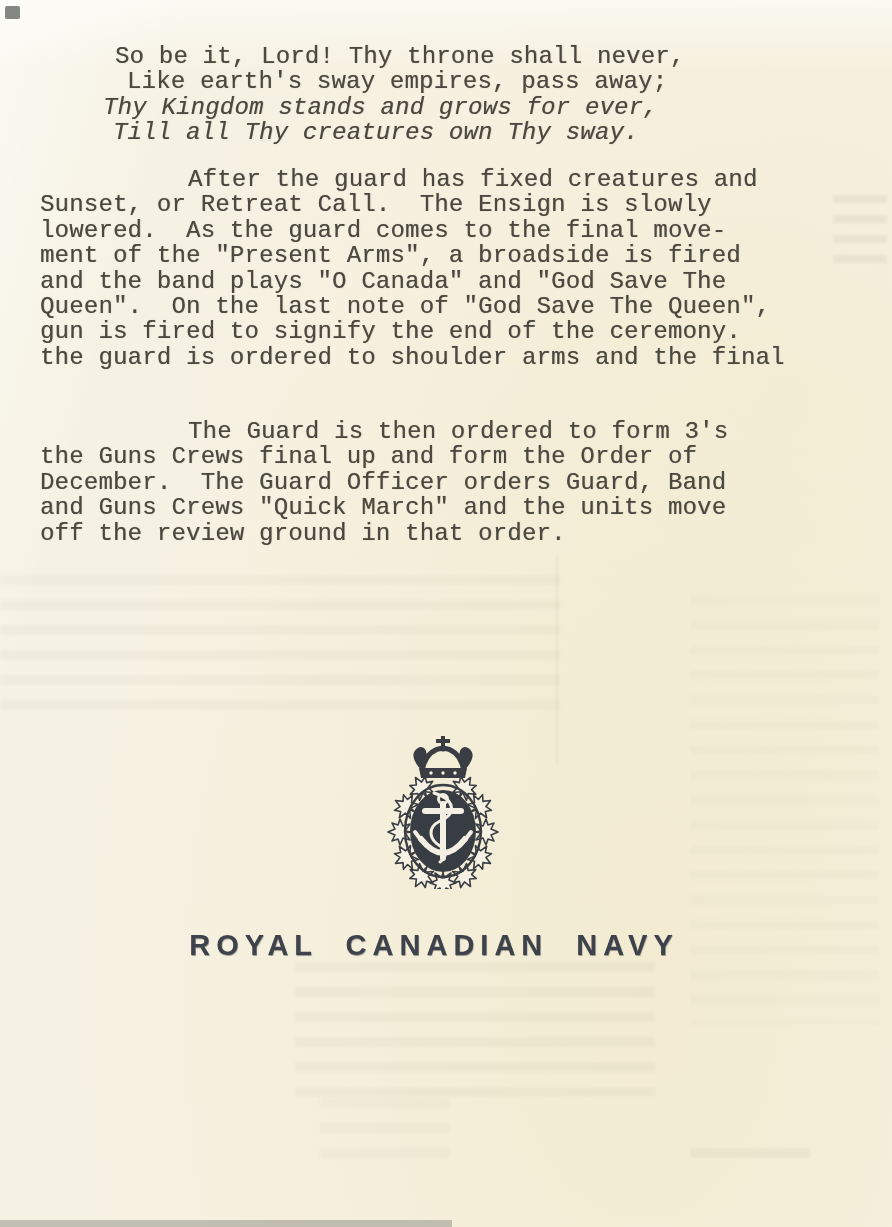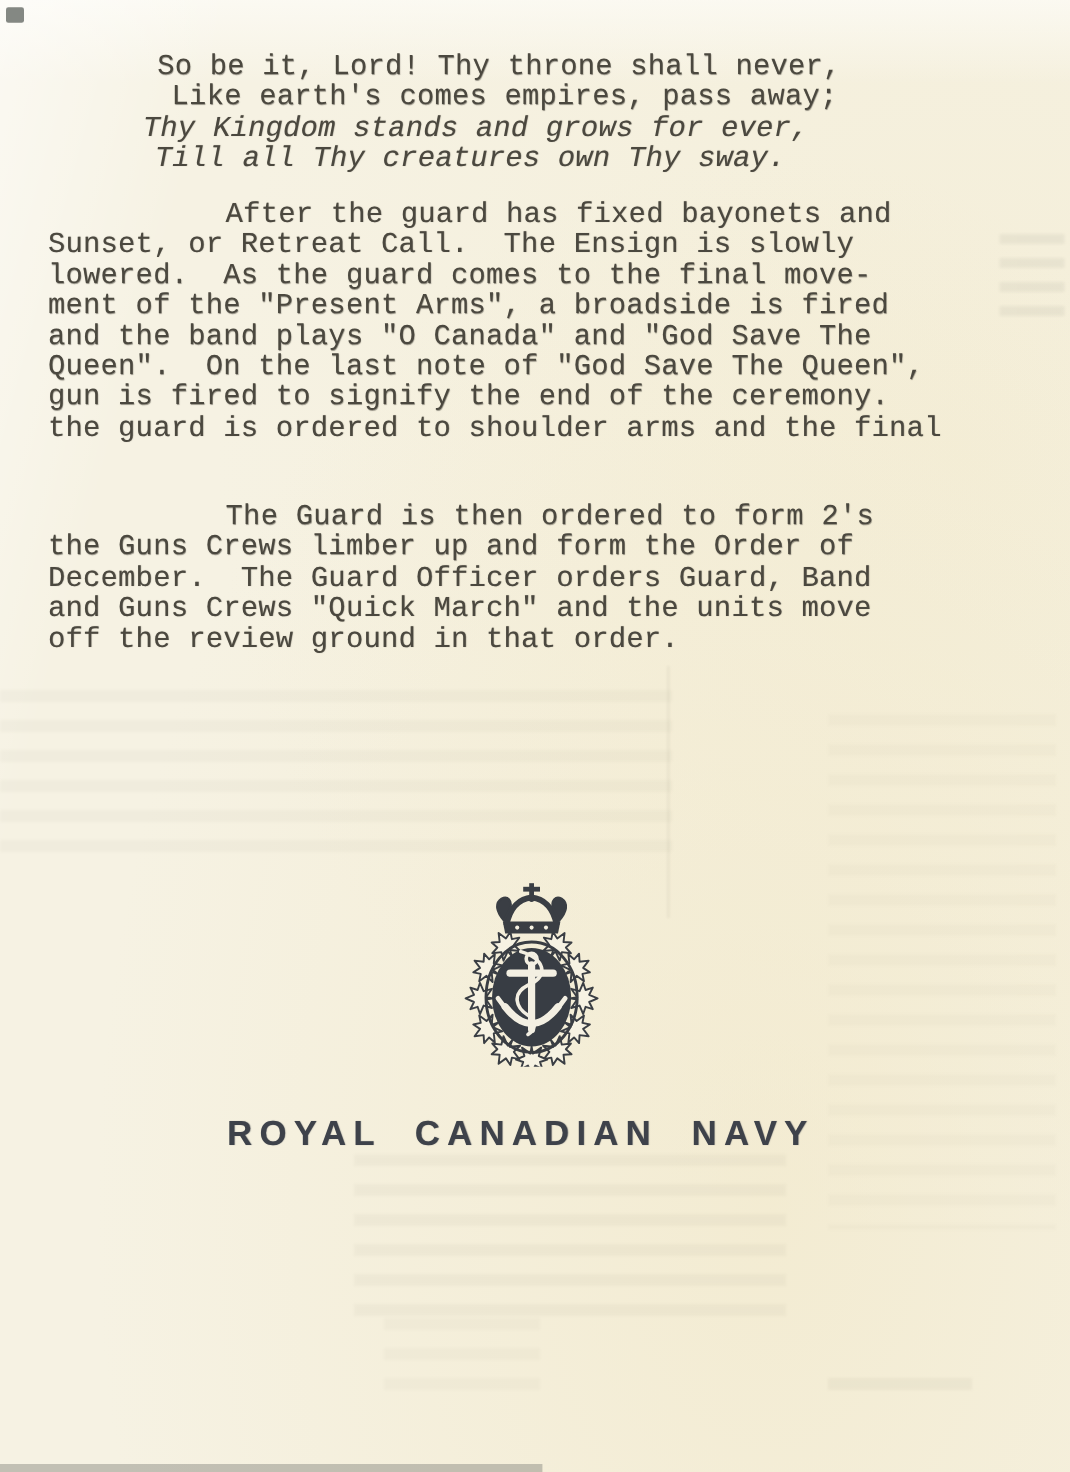--- a/index.html
+++ b/index.html
@@ -18,21 +18,21 @@
   }
   .typewriter{
     position:absolute;
     font-size:24px;
     line-height:25.4px;
     color:#4b483f;
     text-shadow:0.4px 0.3px 0.7px rgba(74,71,62,0.55);
     letter-spacing:0.2px;
   }
   .typewriter .line{white-space:pre;}
-  .verse{left:103px;top:44px;margin-left:16px;}
+  .verse{left:103px;top:44px;}
   .verse .line:nth-child(1){padding-left:12px;}
   .verse .line:nth-child(2){padding-left:24px;}
   .verse .line:nth-child(3){padding-left:0px;font-style:italic;}
   .verse .line:nth-child(4){padding-left:10px;font-style:italic;}
   .para1{left:40px;top:167px;}
   .para2{left:40px;top:419px;}
   .para .line:first-child{padding-left:148px;}
   .crest{
     position:absolute;left:378px;top:735px;width:130px;height:154px;
   }
@@ -84,39 +84,39 @@
   <div class="smudge smudge-2"></div>
   <div class="smudge smudge-3"></div>
   <div class="smudge smudge-4"></div>
   <div class="smudge smudge-5"></div>
   <div class="smudge smudge-6"></div>
   <div class="crease"></div>
   <div class="mark-bottomstrip"></div>
 
   <div class="typewriter verse">
       <div class="line">So be it, Lord! Thy throne shall never,</div>
-      <div class="line">Like earth's comes empires, pass away;</div>
+      <div class="line">Like earth's sway empires, pass away;</div>
       <div class="line">Thy Kingdom stands and grows for ever,</div>
       <div class="line">Till all Thy creatures own Thy sway.</div>
     </div>
 
   <div class="typewriter para para1">
-      <div class="line">After the guard has fixed bayonets and</div>
+      <div class="line">After the guard has fixed creatures and</div>
       <div class="line">Sunset, or Retreat Call.  The Ensign is slowly</div>
       <div class="line">lowered.  As the guard comes to the final move-</div>
       <div class="line">ment of the "Present Arms", a broadside is fired</div>
       <div class="line">and the band plays "O Canada" and "God Save The</div>
       <div class="line">Queen".  On the last note of "God Save The Queen",</div>
       <div class="line">gun is fired to signify the end of the ceremony.</div>
       <div class="line">the guard is ordered to shoulder arms and the final</div>
     </div>
 
   <div class="typewriter para para2">
-      <div class="line">The Guard is then ordered to form 2's</div>
-      <div class="line">the Guns Crews limber up and form the Order of</div>
+      <div class="line">The Guard is then ordered to form 3's</div>
+      <div class="line">the Guns Crews final up and form the Order of</div>
       <div class="line">December.  The Guard Officer orders Guard, Band</div>
       <div class="line">and Guns Crews "Quick March" and the units move</div>
       <div class="line">off the review ground in that order.</div>
     </div>
 
   <div class="crest">
     <svg width="130" height="154" viewBox="0 0 130 154">
       <defs>
         <path id="leaf" d="M0,-11 L3,-4 L9,-7 L7,-1 L13,1 L6,4 L8,11 L1,6 L0,12 L-1,6 L-8,11 L-6,4 L-13,1 L-7,-1 L-9,-7 L-3,-4 Z"></path>
       </defs>

